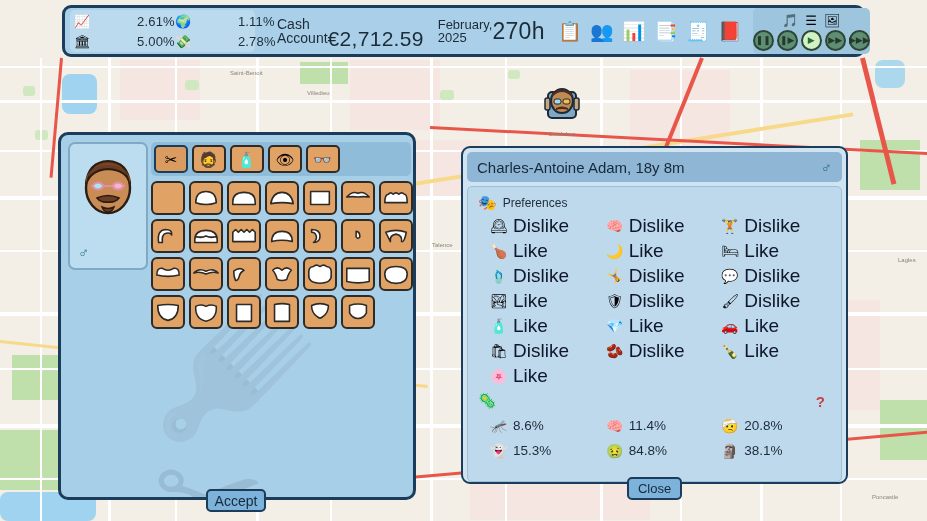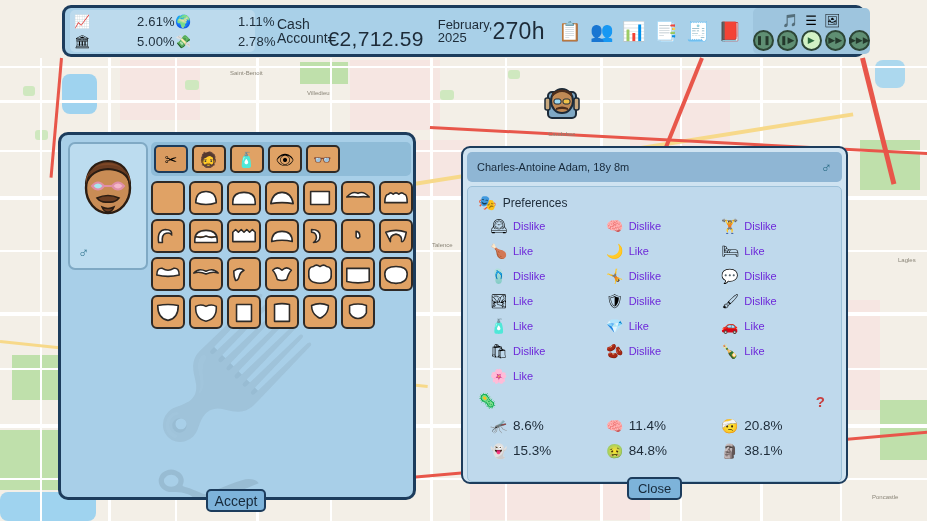--- a/index.html
+++ b/index.html
@@ -134,35 +134,35 @@
   #rightpanel {
     position:absolute; left:461px; top:146px; width:387px; height:338px;
     background:#cfe3f1; border:2px solid #1c3c5c; border-radius:9px;
     z-index:30; overflow:hidden;
   }
   #rp-title {
     margin:4px; height:30px; background:#8fb6d4; border-radius:5px;
     display:flex; align-items:center; justify-content:space-between;
     padding:0 10px;
   }
-  #rp-title .t { font-size:11px; color:#17293a; }
+  #rp-title .t { font-size:15px; color:#17293a; }
   #rp-body {
     margin:0 4px 4px 4px; height:296px; background:#bfd9ec;
     border:1px solid #9cc0d8; border-radius:5px; padding:6px 8px;
   }
   .sec-head { display:flex; align-items:center; gap:6px; margin:2px 0 3px 2px; }
   .sec-head .ico { font-size:15px; line-height:1; }
   .sec-head .txt { font-size:12px; color:#1d2b38; }
   .prefgrid {
     display:grid; grid-template-columns:repeat(3,1fr);
     row-gap:0px; column-gap:4px; padding-left:14px;
   }
   .prefitem { display:flex; align-items:center; gap:5px; height:25px; }
   .prefitem .pi { font-size:14px; line-height:1; width:18px; text-align:center; }
-  .prefitem .pt { font-size:11px; color:#6d28d9; }
+  .prefitem .pt { font-size:19px; color:#0f172a; }
   #statushead { display:flex; align-items:center; justify-content:space-between;
                 margin:4px 2px 3px 2px; }
   #statushead .left { display:flex; align-items:center; gap:6px; }
   #helpicon { font-size:15px; color:#c94040; cursor:pointer; font-weight:bold;
               margin-right:6px; }
   .statgrid {
     display:grid; grid-template-columns:repeat(3,1fr);
     column-gap:4px; padding-left:14px;
   }
   .statitem { display:flex; align-items:center; gap:5px; height:25px; }

